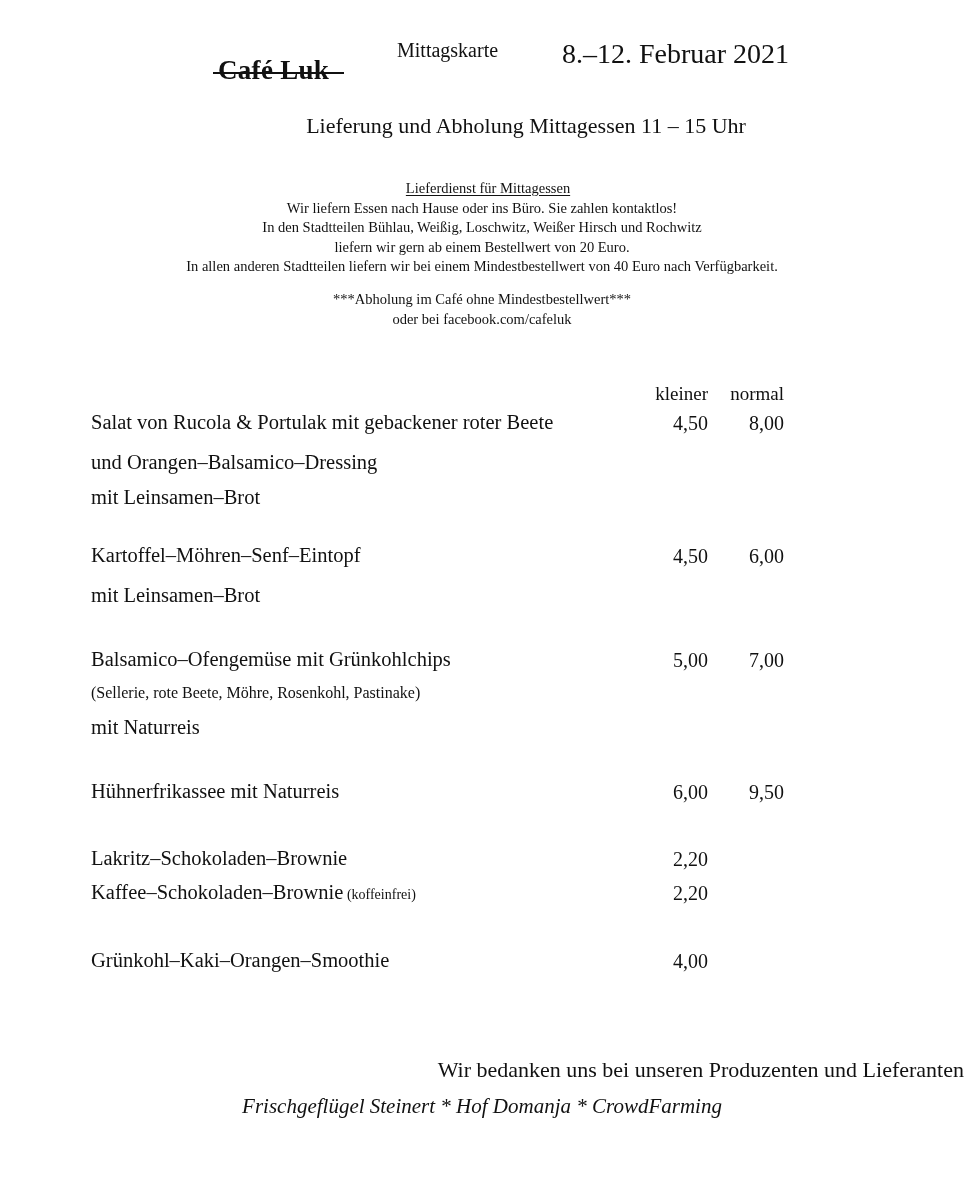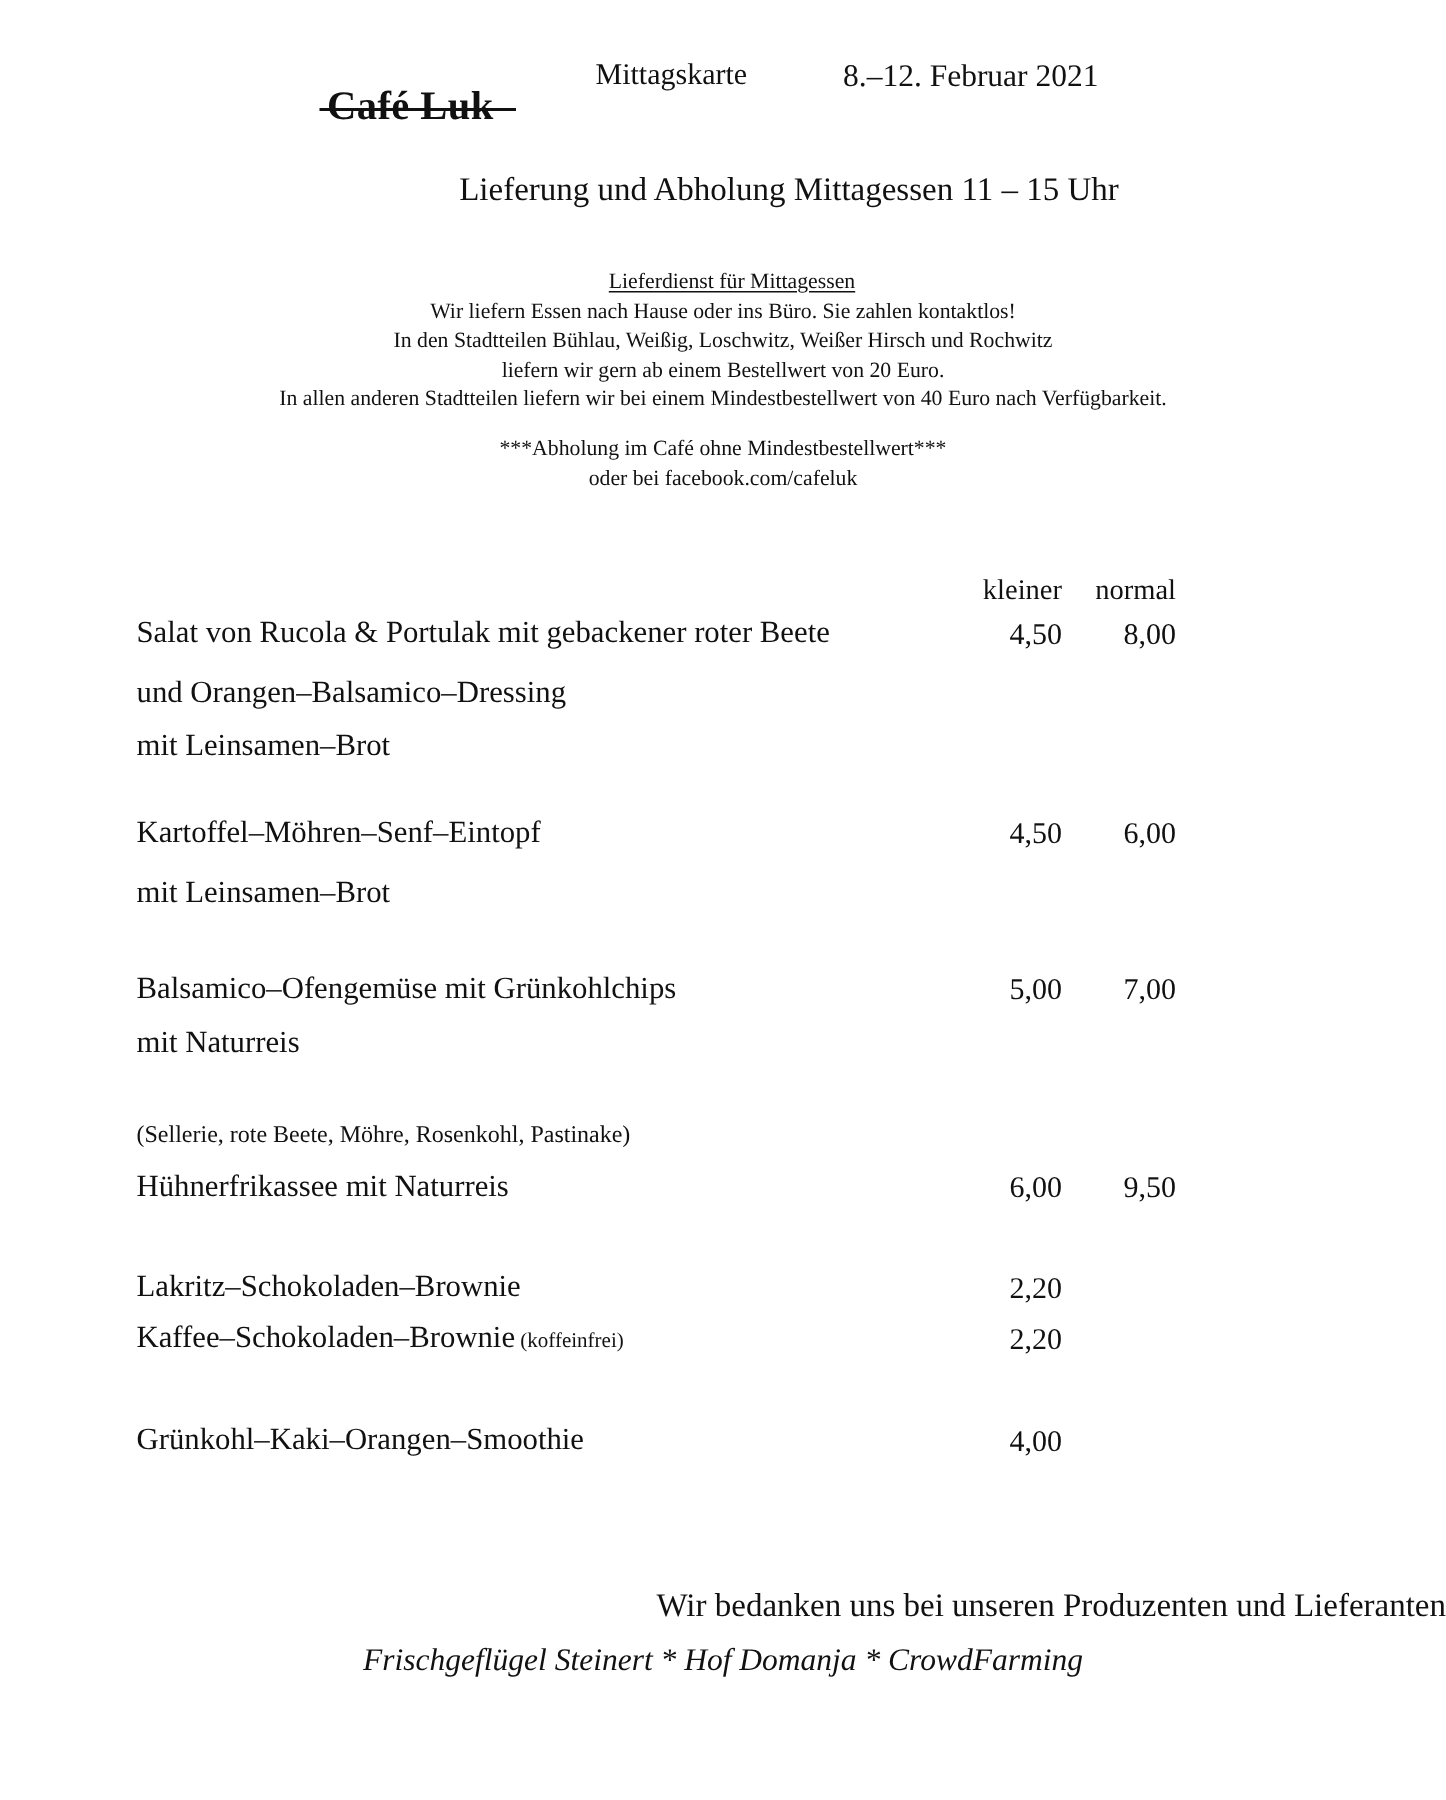--- a/index.html
+++ b/index.html
@@ -52,21 +52,21 @@
     position: absolute;
     left: 397px;
     top: 6px;
     font-size: 20px;
     white-space: nowrap;
   }
   .header-dates {
     position: absolute;
     left: 562px;
     top: 5px;
-    font-size: 21px;
+    font-size: 28px;
     white-space: nowrap;
   }
 
   
   .subtitle {
     position: absolute;
     left: 4px;
     top: 113px;
     width: 964px;
     text-align: center;
@@ -233,25 +233,25 @@
         <div class="item-sub">mit Leinsamen–Brot</div>
       </div>
     </div>
 
     <div class="item">
       <div class="item-row" style="height:36px;">
         <div class="item-name">Balsamico–Ofengemüse mit Grünkohlchips</div>
         <div class="price small-col">5,00</div>
         <div class="price normal-col">7,00</div>
       </div>
+      <div class="item-row" style="height:32px;">
+        <div class="item-sub small">(Sellerie, rote Beete, Möhre, Rosenkohl, Pastinake)</div>
+      </div>
       <div class="item-row" style="height:64px;">
         <div class="item-sub">mit Naturreis</div>
-      </div>
-      <div class="item-row" style="height:32px;">
-        <div class="item-sub small">(Sellerie, rote Beete, Möhre, Rosenkohl, Pastinake)</div>
       </div>
     </div>
 
     <div class="item">
       <div class="item-row" style="height:67px;">
         <div class="item-name">Hühnerfrikassee mit Naturreis</div>
         <div class="price small-col">6,00</div>
         <div class="price normal-col">9,50</div>
       </div>
     </div>

